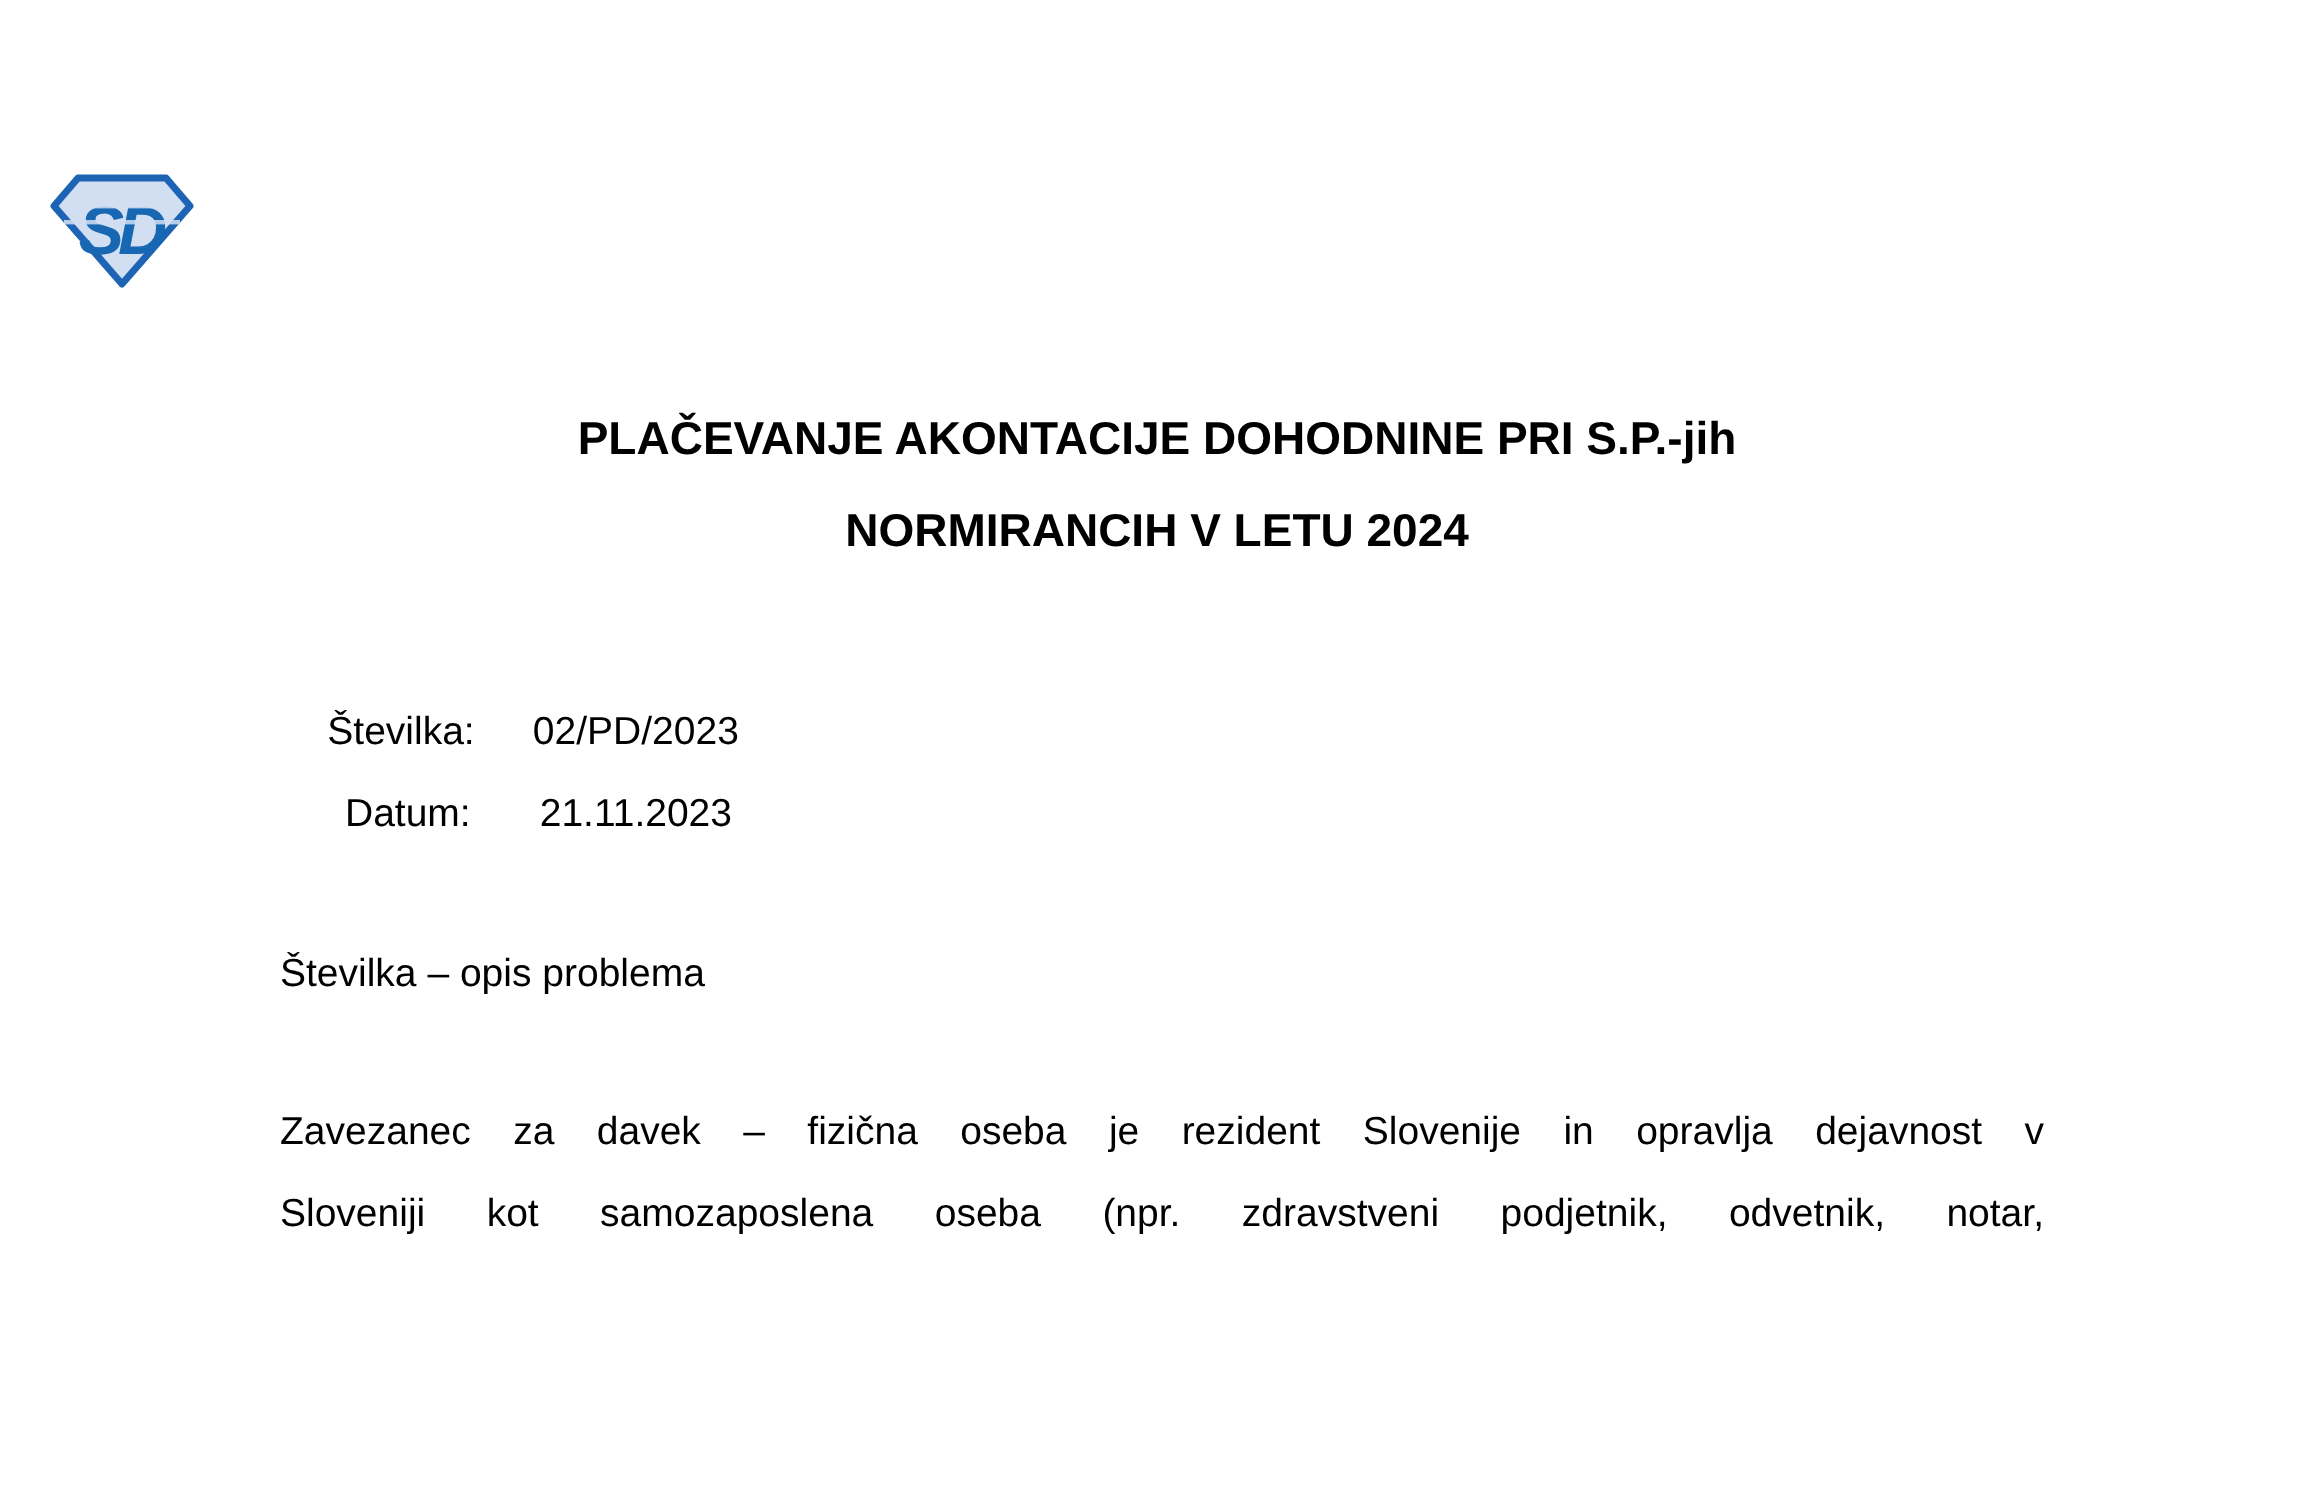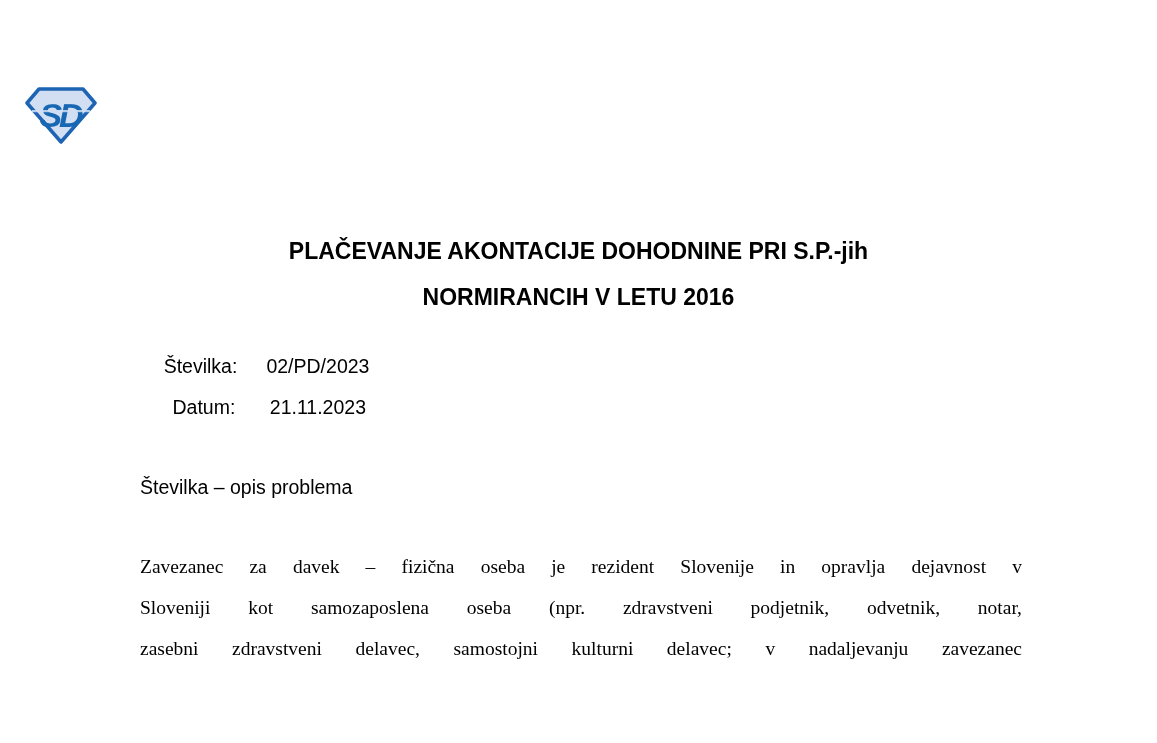--- a/index.html
+++ b/index.html
@@ -17,21 +17,21 @@
   .logo {
     position: absolute;
     left: 25px;
     top: 43px;
     width: 72px;
     height: 57px;
   }
   .title {
     position: absolute;
     left: 0;
-    top: 184px;
+    top: 152px;
     width: 1157px;
     text-align: center;
     font-size: 23px;
     font-weight: 700;
     line-height: 46px;
   }
   .title-line { display: block; }
   .meta {
     position: absolute;
     left: 140px;
@@ -50,55 +50,54 @@
   }
   .para {
     position: absolute;
     left: 140px;
     width: 882px;
     font-size: 19.5px;
     line-height: 41px;
   }
   .para-1 { top: 502px; }
   .para-2 { top: 703px; }
-  .line { display: block; font-family: Liberation Serif, serif; }
+  .line { display: block; }
   .jline { text-align: justify; text-align-last: justify; }
 </style>
 </head>
 <body>
 
 <div class="page">
 
   <div class="logo">
     <svg width="72" height="57" viewBox="0 0 72 57" xmlns="http://www.w3.org/2000/svg">
       <polygon points="14,2 58,2 70,16 36,55 2,16" fill="#d2dff2" stroke="#1d64b4" stroke-width="3.5" stroke-linejoin="round"></polygon>
       <text x="35" y="40" text-anchor="middle" font-family="Liberation Sans, sans-serif" font-size="34" font-weight="bold" font-style="italic" letter-spacing="-3" fill="#1767b3">SD</text>
       <rect x="9" y="15" width="54" height="2.2" fill="#d2dff2" opacity="0.85"></rect>
       <rect x="7" y="23" width="58" height="2.2" fill="#d2dff2" opacity="0.85"></rect>
     </svg>
   </div>
 
   <h1 class="title">
     <span class="title-line">PLAČEVANJE AKONTACIJE DOHODNINE PRI S.P.-jih</span>
-    <span class="title-line">NORMIRANCIH V LETU 2016</span>
+    <span class="title-line">NORMIRANCIH V LETU 2024</span>
   </h1>
 
   <div class="meta">
     <div class="meta-row">
       <span class="meta-label">Številka:</span>
       <span class="meta-value">02/PD/2023</span>
     </div>
     <div class="meta-row">
       <span class="meta-label">Datum:</span>
       <span class="meta-value">21.11.2023</span>
     </div>
   </div>
 
   <div class="section-heading">Številka – opis problema</div>
 
   <p class="para para-1">
     <span class="line jline">Zavezanec za davek – fizična oseba je rezident Slovenije in opravlja dejavnost v</span>
     <span class="line jline">Sloveniji kot samozaposlena oseba (npr. zdravstveni podjetnik, odvetnik, notar,</span>
-    <span class="line jline">zasebni zdravstveni delavec, samostojni kulturni delavec; v nadaljevanju zavezanec</span>
   </p>
 
 
 </div>
 
 </body></html>

